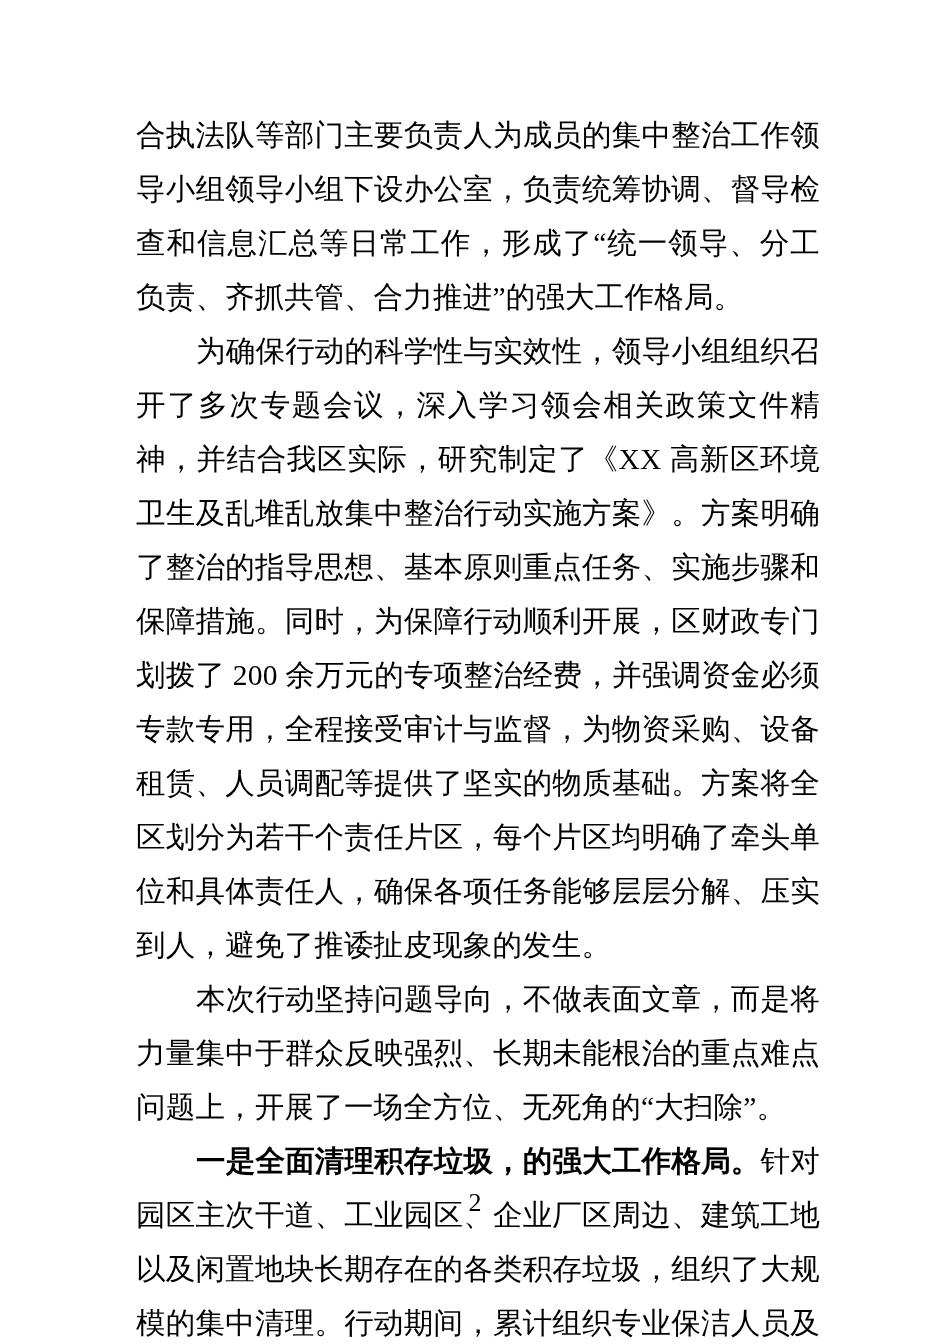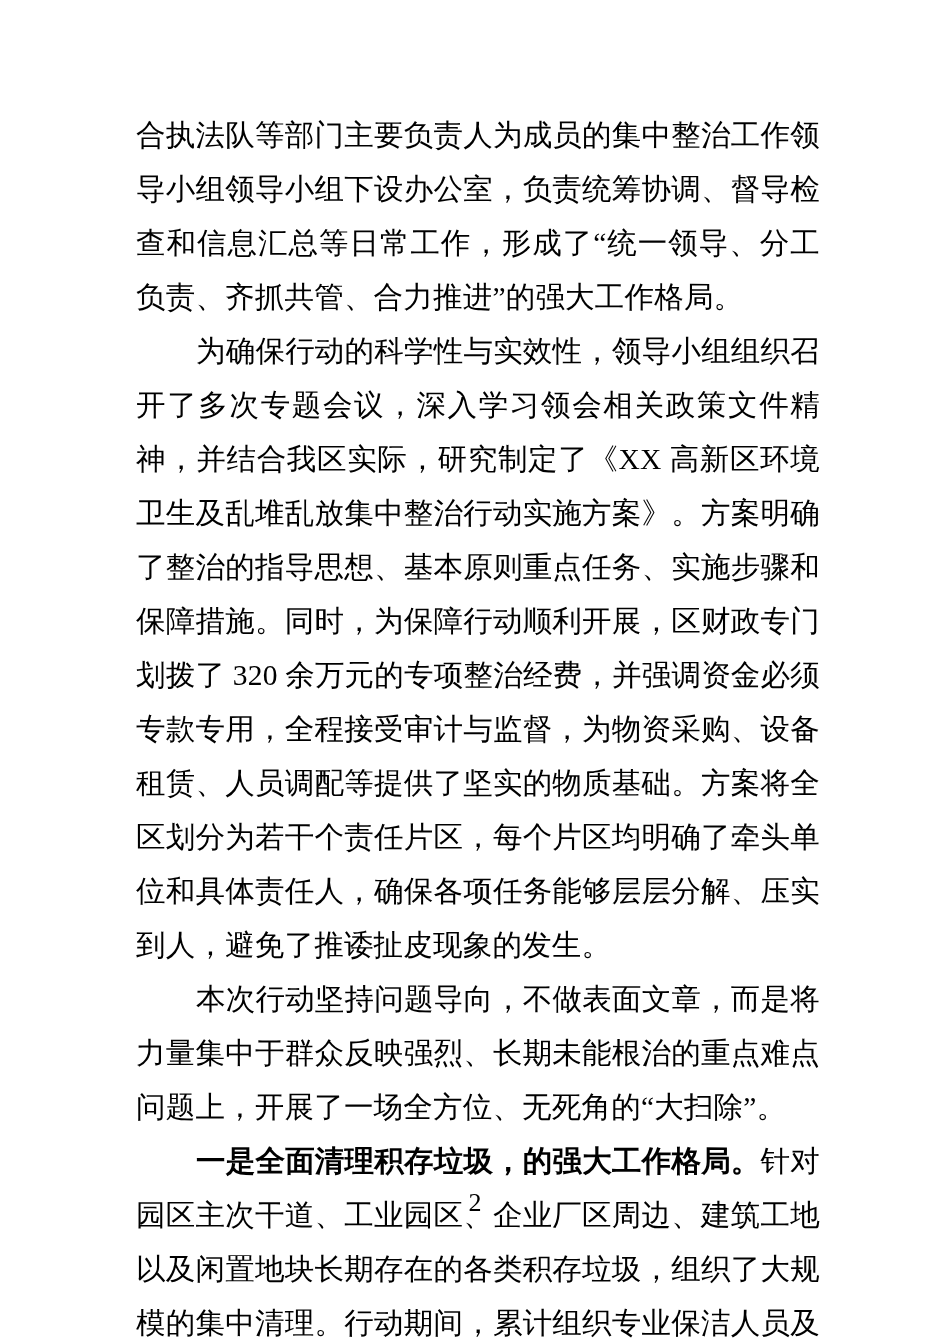--- a/index.html
+++ b/index.html
@@ -57,21 +57,21 @@
 
 <div class="page">
 
   <div class="body-area">
 
     <p class="para">
       <span>合执法队等部门主要负责人为成员的集中整治工作领导小组领导小组下设办公室，负责统筹协调、督导检查和信息汇总等日常工作，形成了“统一领导、分工负责、齐抓共管、合力推进”的强大工作格局。</span>
     </p>
 
     <p class="para indent">
-      <span>为确保行动的科学性与实效性，领导小组组织召开了多次专题会议，深入学习领会相关政策文件精神，并结合我区实际，研究制定了《XX 高新区环境卫生及乱堆乱放集中整治行动实施方案》。方案明确了整治的指导思想、基本原则重点任务、实施步骤和保障措施。同时，为保障行动顺利开展，区财政专门划拨了 320 余万元的专项整治经费，并强调资金必须专款专用，全程接受审计与监督，为物资采购、设备租赁、人员调配等提供了坚实的物质基础。方案将全区划分为若干个责任片区，每个片区均明确了牵头单位和具体责任人，确保各项任务能够层层分解、压实到人，避免了推诿扯皮现象的发生。</span>
+      <span>为确保行动的科学性与实效性，领导小组组织召开了多次专题会议，深入学习领会相关政策文件精神，并结合我区实际，研究制定了《XX 高新区环境卫生及乱堆乱放集中整治行动实施方案》。方案明确了整治的指导思想、基本原则重点任务、实施步骤和保障措施。同时，为保障行动顺利开展，区财政专门划拨了 200 余万元的专项整治经费，并强调资金必须专款专用，全程接受审计与监督，为物资采购、设备租赁、人员调配等提供了坚实的物质基础。方案将全区划分为若干个责任片区，每个片区均明确了牵头单位和具体责任人，确保各项任务能够层层分解、压实到人，避免了推诿扯皮现象的发生。</span>
     </p>
 
 
     <p class="para indent">
       <span>本次行动坚持问题导向，不做表面文章，而是将力量集中于群众反映强烈、长期未能根治的重点难点问题上，开展了一场全方位、无死角的“大扫除”。</span>
     </p>
 
     <p class="para indent">
       <span class="bold">一是全面清理积存垃圾，的强大工作格局。</span><span>针对园区主次干道、工业园区、企业厂区周边、建筑工地以及闲置地块长期存在的各类积存垃圾，组织了大规模的集中清理。行动期间，累计组织专业保洁人员及机关干部职工 1200 余人次，</span>
     </p>

